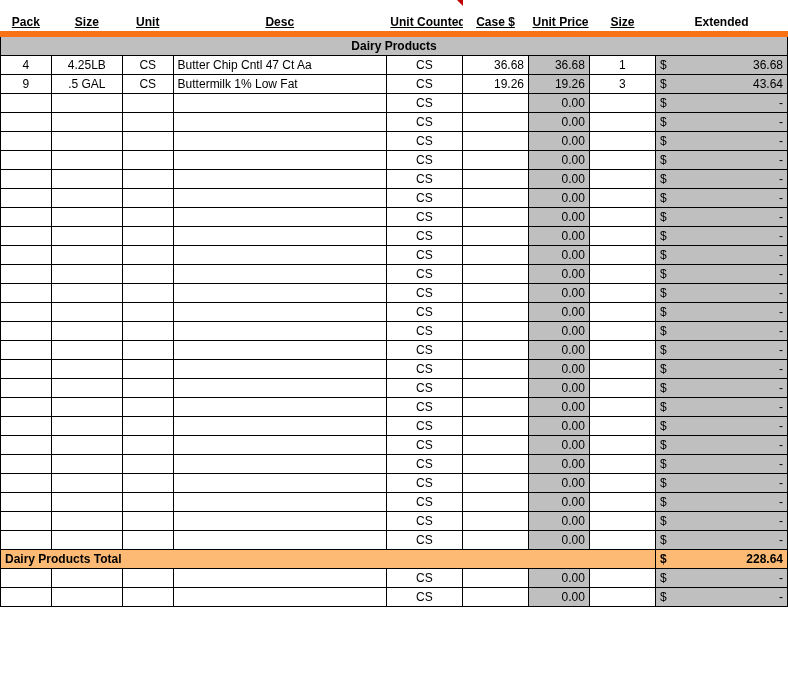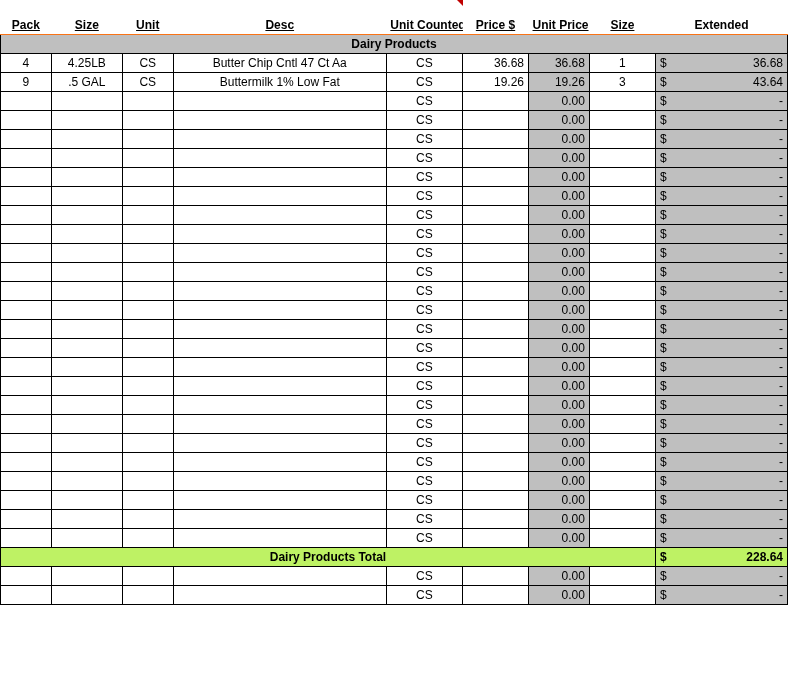--- a/index.html
+++ b/index.html
@@ -23,46 +23,46 @@
   }
   th {
     font-weight: bold;
     text-decoration: underline;
     text-align: center;
     vertical-align: bottom;
     background: #fff;
     border-top: none;
     border-left: none;
     border-right: none;
-    border-bottom: 1px solid #f97316;
+    border-bottom: 6px solid #f97316;
     height: 34px;
   }
   .col-pack { width: 50px; }
   .col-size { width: 70px; }
   .col-unit { width: 50px; }
   .col-desc { width: 210px; }
   .col-uc { width: 75px; }
   .col-case { width: 65px; }
   .col-price { width: 60px; }
   .col-count { width: 65px; }
   .col-ext { width: 130px; }
   .section-header td {
     background: #bfbfbf;
     font-weight: bold;
     text-align: center;
     border: 1px solid #000;
   }
   .total-row td {
-    background: #bef264;
+    background: #fdba74;
     font-weight: bold;
     border: 1px solid #000;
   }
   .center { text-align: center; }
   .right { text-align: right; }
-  .left { text-align: center; }
+  .left { text-align: left; }
   .grey { background: #bfbfbf; }
   .ext-cell { display:flex; justify-content:space-between; }
   .tri {
     position:absolute;
     top:0; right:0;
     width:0; height:0;
     border-top: 6px solid #c00000;
     border-left: 6px solid transparent;
   }
   .rel { position: relative; }
@@ -82,21 +82,21 @@
       <col class="col-count">
       <col class="col-ext">
   </colgroup>
   <thead>
     <tr>
       <th>Pack</th>
       <th>Size</th>
       <th>Unit</th>
       <th>Desc</th>
       <th class="rel"><span>Unit Counted</span><span class="tri"></span></th>
-      <th>Price $</th>
+      <th>Case $</th>
       <th>Unit Price</th>
       <th>Size</th>
       <th style="text-decoration:none;">Extended</th>
     </tr>
   </thead>
   <tbody id="body">
       <tr class="section-header">
         <td colspan="9">Dairy Products</td>
       </tr>
       <tr>

